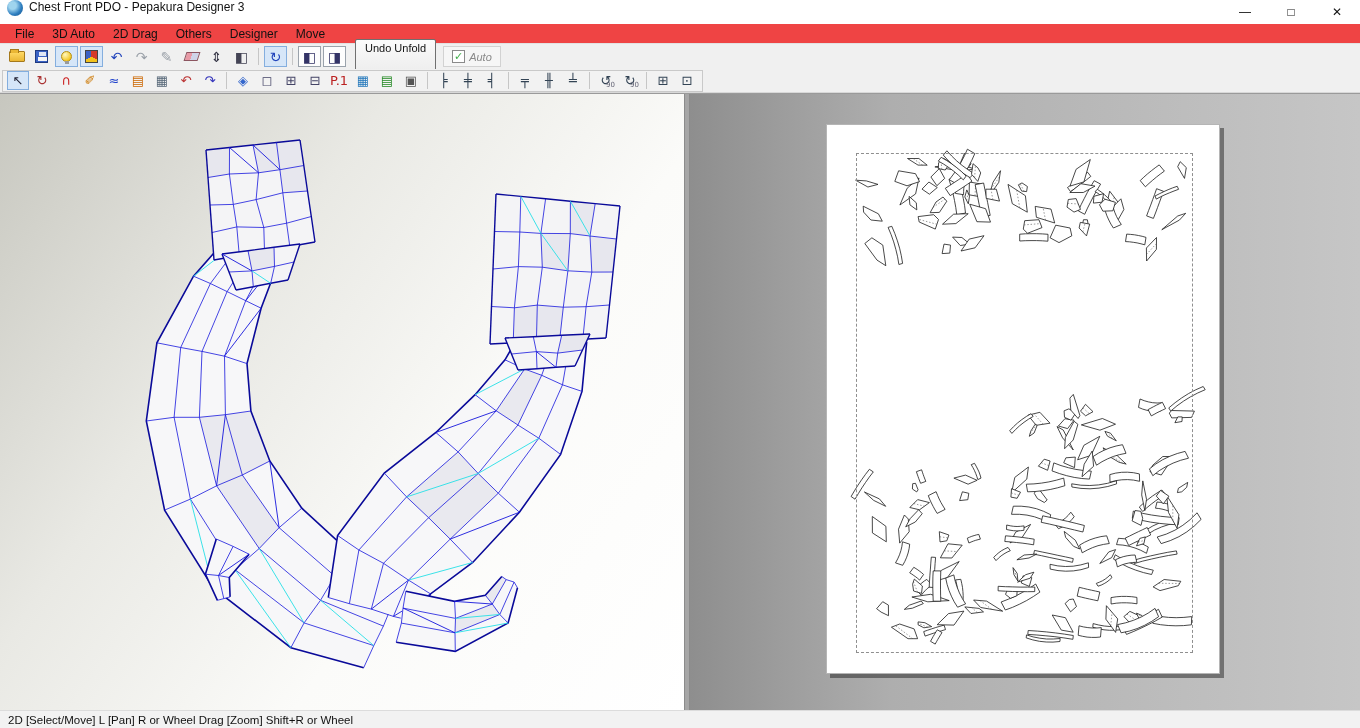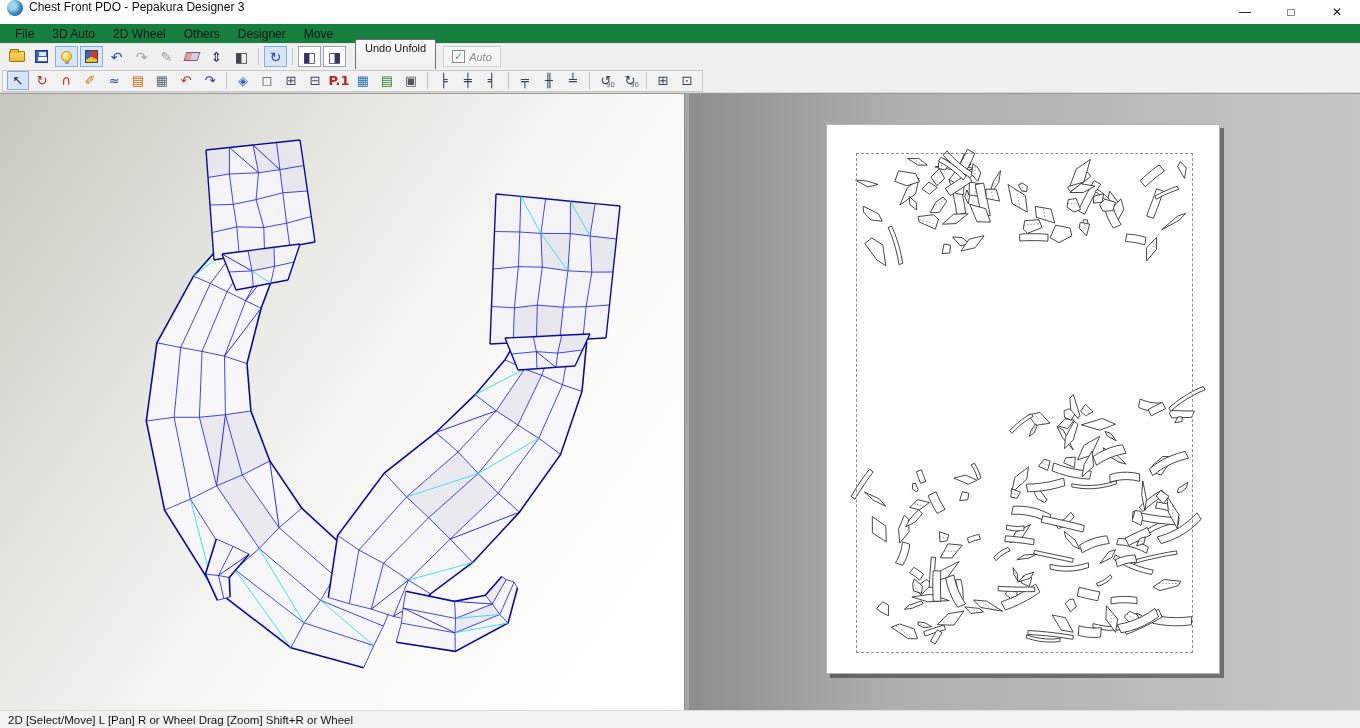--- a/index.html
+++ b/index.html
@@ -8,36 +8,36 @@
 
   
   .titlebar { height:24px; background:#fff; display:flex; align-items:flex-start; flex:0 0 auto; }
   .app-icon { width:16px; height:16px; margin:0 6px 0 7px; border-radius:50%;
     background: radial-gradient(circle at 35% 35%, #9fd4ee 0 25%, #2f7fc0 60%, #134d86 100%); }
   .title-text { font-size:12px; color:#111; }
   .win-btns { margin-left:auto; display:flex; height:100%; }
   .win-btn { width:46px; height:100%; display:flex; align-items:center; justify-content:center; font-size:12px; color:#111; }
 
   
-  .menubar { height:19px; background:#15803d; display:flex; align-items:center; padding-left:6px; flex:0 0 auto; }
+  .menubar { height:19px; background:#ef4444; display:flex; align-items:center; padding-left:6px; flex:0 0 auto; }
   .menu-item { font-size:12px; color:#111; padding:0 9px; cursor:default; }
 
   
   .toolbar { background:#f0f0f0; display:flex; align-items:center; flex:0 0 auto; }
   .toolbar.t1 { height:26px; border-top:1px solid #e2e2e2; padding-left:4px; }
   .toolbar.t2 { height:24px; padding-left:2px; border-bottom:1px solid #d8d8d8; }
   .tbgroup { display:flex; align-items:center; }
   .tb2box { display:flex; align-items:center; border:1px solid #c9c9c9; background:#f2f2f2; height:22px; padding:0 3px; }
   .tbi { width:23px; height:21px; display:inline-flex; align-items:center; justify-content:center;
          font-size:14px; line-height:1; margin:0 1px; border:1px solid transparent; position:relative;
          font-family:"DejaVu Sans","DejaVu Sans Mono",sans-serif; cursor:default; }
   .toolbar.t2 .tbi { width:22px; height:19px; font-size:13px; }
   .tbi.active { background:#d6e6f8; border:1px solid #84aede; }
   .tbi.boxy { background:#fdfdfd; border:1px solid #9aa2ab; }
-  .tbi.txt { font-size:9px; font-weight:bold; }
+  .tbi.txt { font-size:9px; font-weight:normal; }
   .tbi .sub { font-style:normal; font-size:7px; position:absolute; right:1px; bottom:0; color:#667; }
   .sep { width:1px; height:17px; background:#c6c6c6; margin:0 4px; display:inline-block; }
 
   
   .ci { display:block; }
   .ci-folder { width:16px; height:11px; background:linear-gradient(#ffd965,#eab735); border:1px solid #a5791b; border-radius:1px; position:relative; }
   .ci-folder::before { content:""; position:absolute; top:-3px; left:0; width:7px; height:3px; background:#eab735; border:1px solid #a5791b; border-bottom:none; }
   .ci-floppy { width:13px; height:13px; background:#3a62c4; border:1px solid #1f3a80; position:relative; }
   .ci-floppy::before { content:""; position:absolute; top:1px; left:3px; width:7px; height:4px; background:#dfe6f5; }
   .ci-floppy::after { content:""; position:absolute; bottom:1px; left:2px; width:9px; height:4px; background:#f5f5f5; }
@@ -80,21 +80,21 @@
     <div class="win-btns">
       <span class="win-btn">—</span>
       <span class="win-btn">□</span>
       <span class="win-btn">✕</span>
     </div>
   </div>
 
   <div class="menubar">
     <span class="menu-item">File</span>
     <span class="menu-item">3D Auto</span>
-    <span class="menu-item">2D Wheel</span>
+    <span class="menu-item">2D Drag</span>
     <span class="menu-item">Others</span>
     <span class="menu-item">Designer</span>
     <span class="menu-item">Move</span>
   </div>
 
   <div class="toolbar t1">
     <div class="tbgroup" id="tb1">
         <span class="tbi">
           <i class="ci ci-folder"></i>
         </span>

